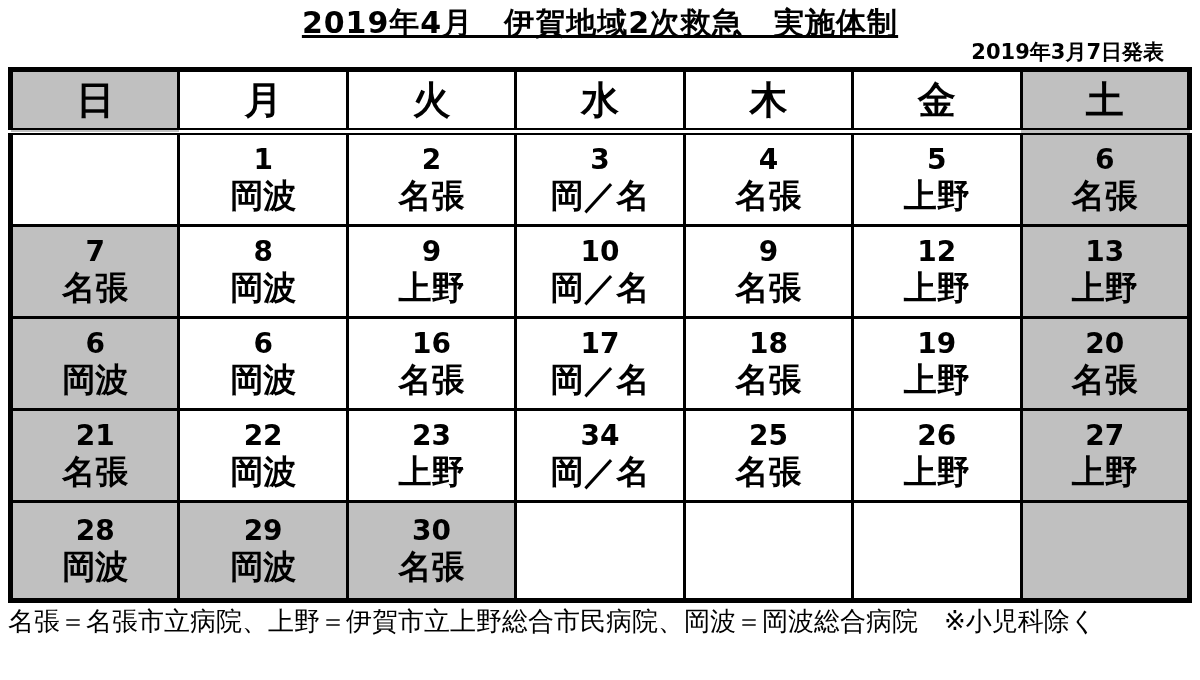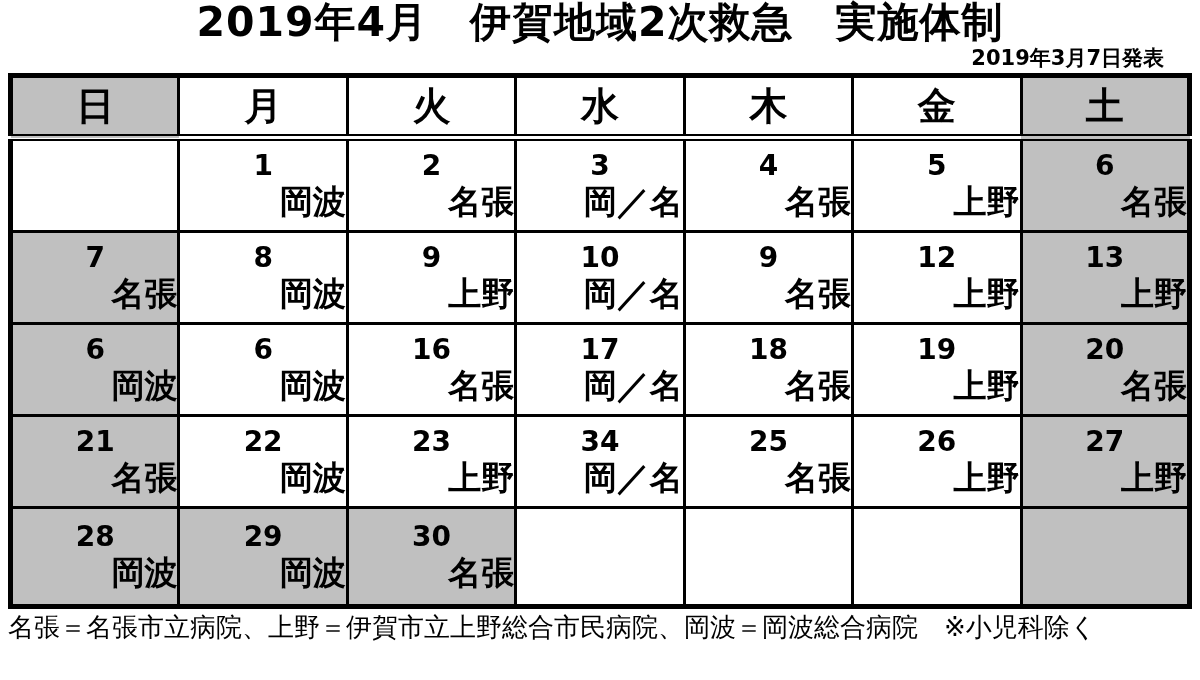--- a/index.html
+++ b/index.html
@@ -3,22 +3,22 @@
 <meta charset="utf-8">
 <style>
   html,body{margin:0;padding:0;}
   body{
     width:1200px;height:680px;background:#ffffff;color:#000000;
     font-family:"DejaVu Sans","Liberation Sans",sans-serif;
     overflow:hidden;
   }
   .page{width:1200px;height:680px;position:relative;}
   .title{
-    text-align:center;font-size:41px;font-weight:bold;
-    letter-spacing:1px;line-height:1.1;
+    text-align:center;font-size:30px;font-weight:bold;
+    padding-top:6px;letter-spacing:1px;line-height:1.1;text-decoration:underline;
   }
   .announce{
     text-align:right;font-size:21px;font-weight:bold;
     padding-right:36px;margin-top:2px;margin-bottom:3px;line-height:1.1;
   }
   table.calendar{
     border-collapse:collapse;table-layout:fixed;
     width:1184px;margin-left:8px;
     border:5px solid #000;
   }
@@ -26,21 +26,21 @@
     border:3px solid #000;text-align:center;vertical-align:middle;
     padding:0;background:#ffffff;
   }
   table.calendar th{
     height:56px;font-size:38px;font-weight:bold;
     border-bottom:7px double #000;
   }
   table.calendar td{height:89px;}
   table.calendar tr:last-child td{height:95px;}
   td .num{font-size:28px;font-weight:bold;line-height:1.15;}
-  td .hosp{font-size:33px;font-weight:bold;line-height:1.2;text-align:right;}
+  td .hosp{font-size:33px;font-weight:bold;line-height:1.2;}
   .shaded{background:#c0c0c0 !important;}
   .footer{
     font-size:26px;font-weight:normal;margin-left:8px;margin-top:4px;
     letter-spacing:0px;line-height:1.1;white-space:nowrap;
   }
 </style>
 </head>
 <body>
 
 <div class="page">

